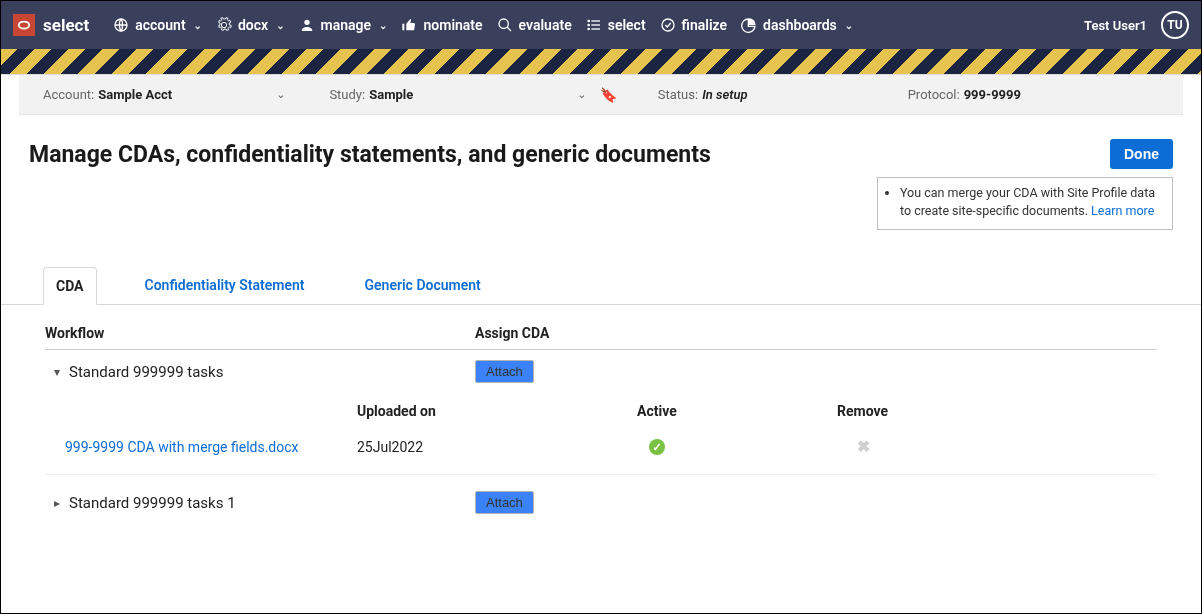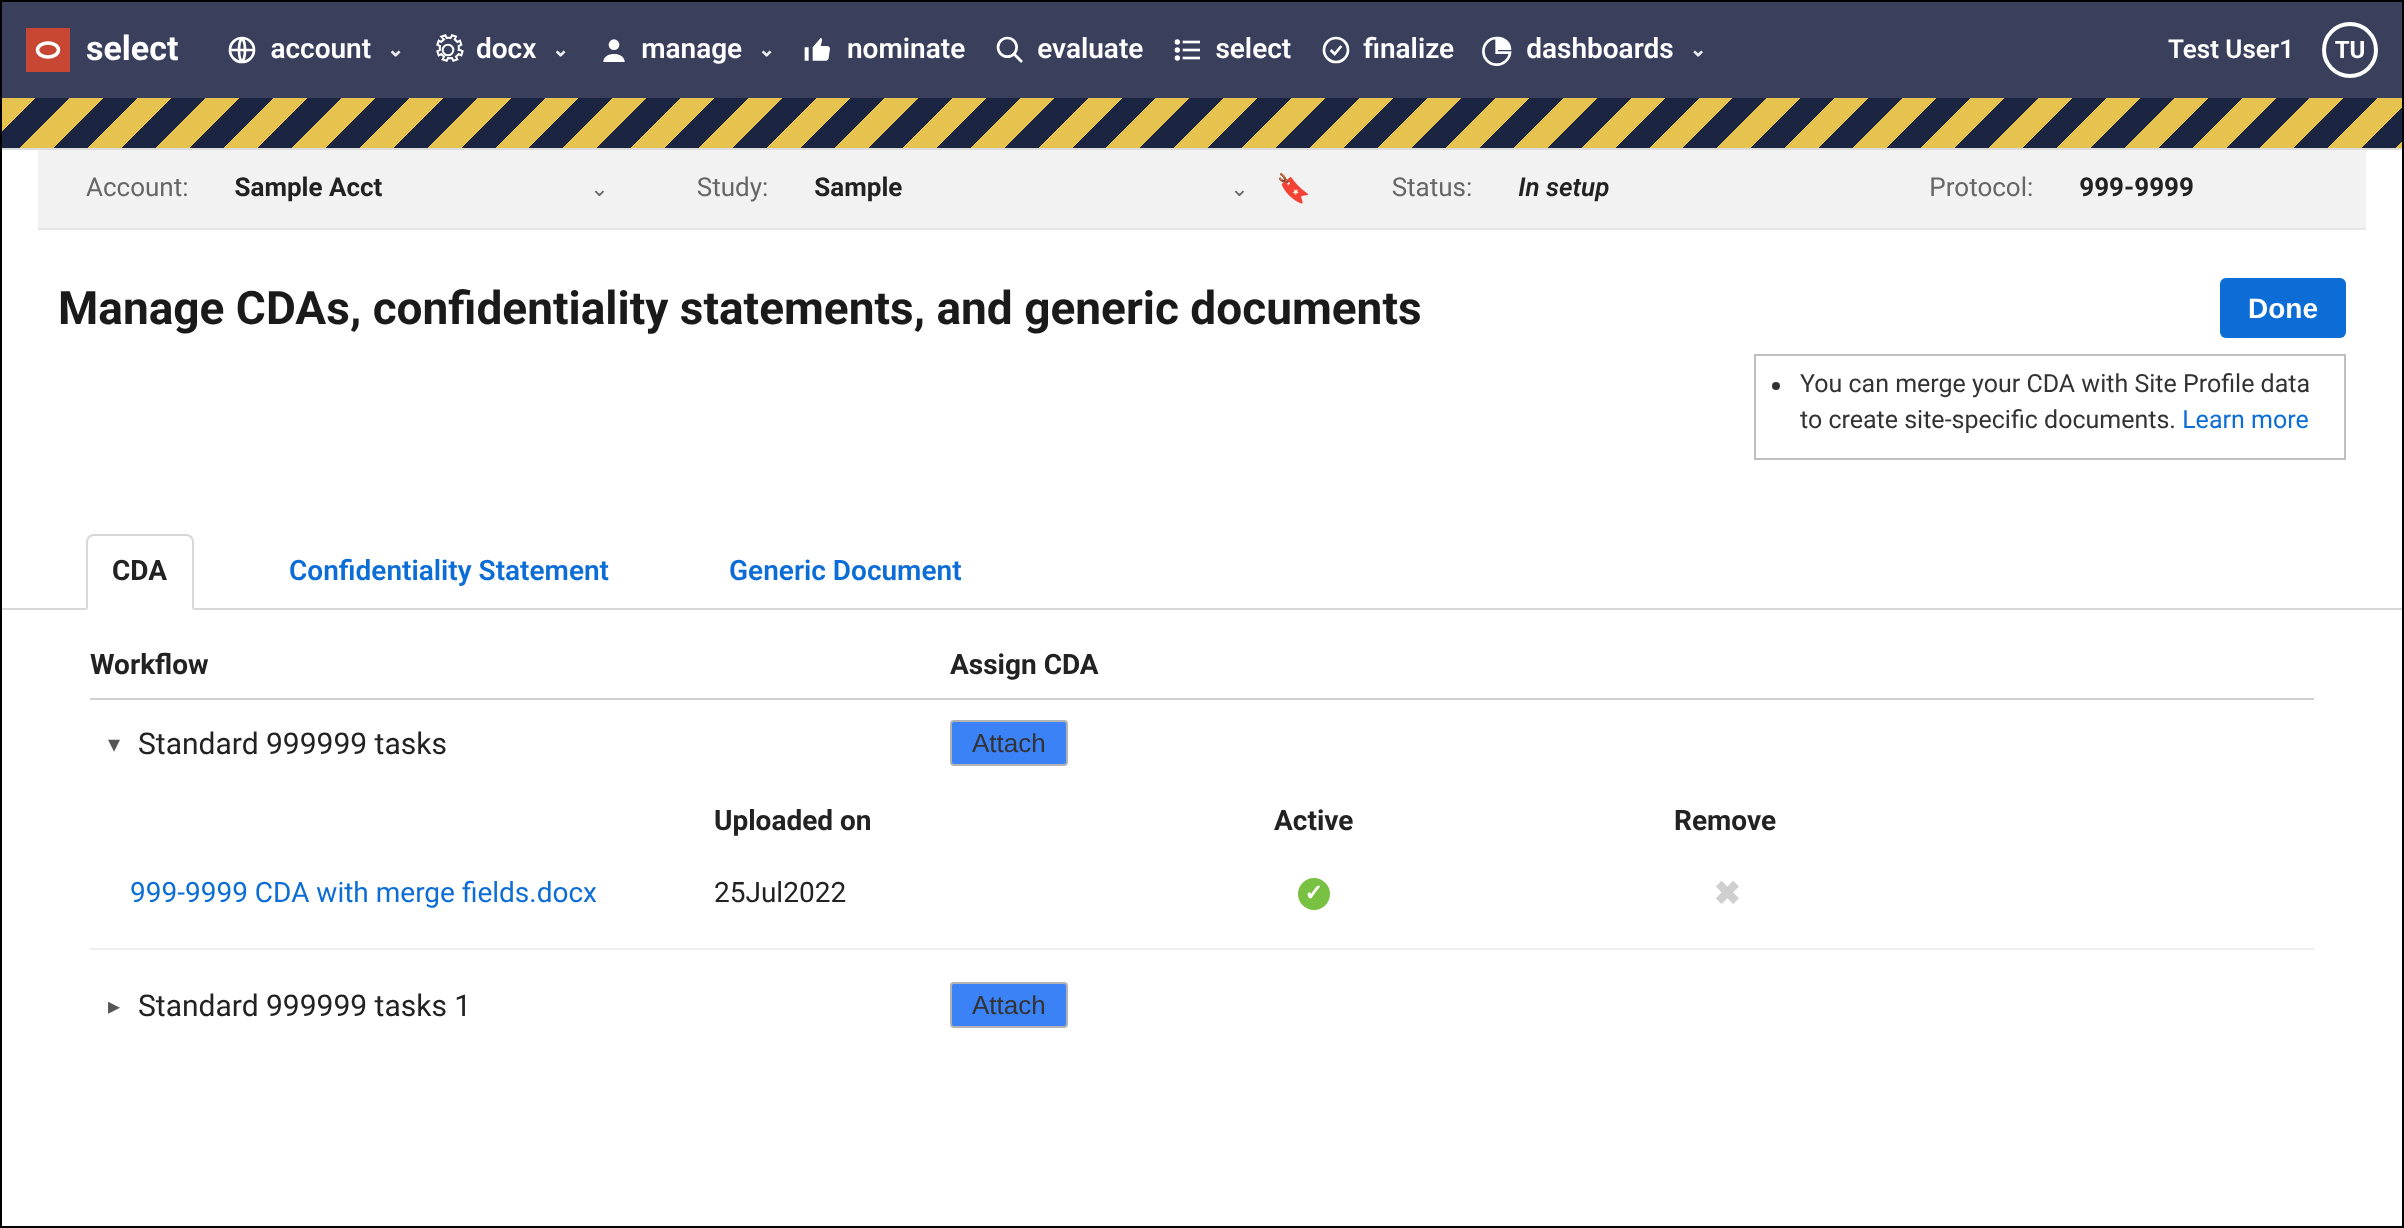--- a/index.html
+++ b/index.html
@@ -45,21 +45,21 @@
     height:40px;
     display:flex;
     align-items:center;
     padding:0 24px;
     font-size:13px;
     color:#444;
     gap:10px;
     border-bottom:1px solid #e6e6e6;
     margin:0 18px;
   }
-  .ctx-group { display:flex; align-items:center; gap:23px;text-align:center; }
+  .ctx-group { display:flex; align-items:center; gap:4px;text-align:center; }
   .ctx-label { color:#666; }
   .ctx-value { font-weight:700; color:#222; }
   .ctx-value.italic { font-style:italic; font-weight:600; }
   .ctx-drop { color:#666; font-size:11px; cursor:pointer; padding:0 4px;}
   .bookmark { color:#2b6fb3; font-size:14px; }
   .ctx-spacer-sm{ width:20px;}
   .ctx-spacer-md{ width:80px;}
   .ctx-spacer-lg{ width:140px;}
   
   .page-header {
@@ -100,21 +100,21 @@
     padding:6px 10px 10px 18px;
     font-size:12.5px;
     color:#333;
     line-height:1.4;
   }
   .dyk-body ul { list-style:disc; margin-left:4px; }
   .dyk-body a { color:#0c6dd6; text-decoration:none; }
   
   .tabs {
     display:flex;
-    align-items:flex-end;
+    align-items:flex-start;
     gap:36px;
     padding:0 28px 0 42px;
     border-bottom:1px solid #d8d8d8;
     font-size:14px;
   }
   .tab {
     padding:10px 12px 10px 12px;
     color:#0c6dd6;
     font-weight:600;
     cursor:pointer;

